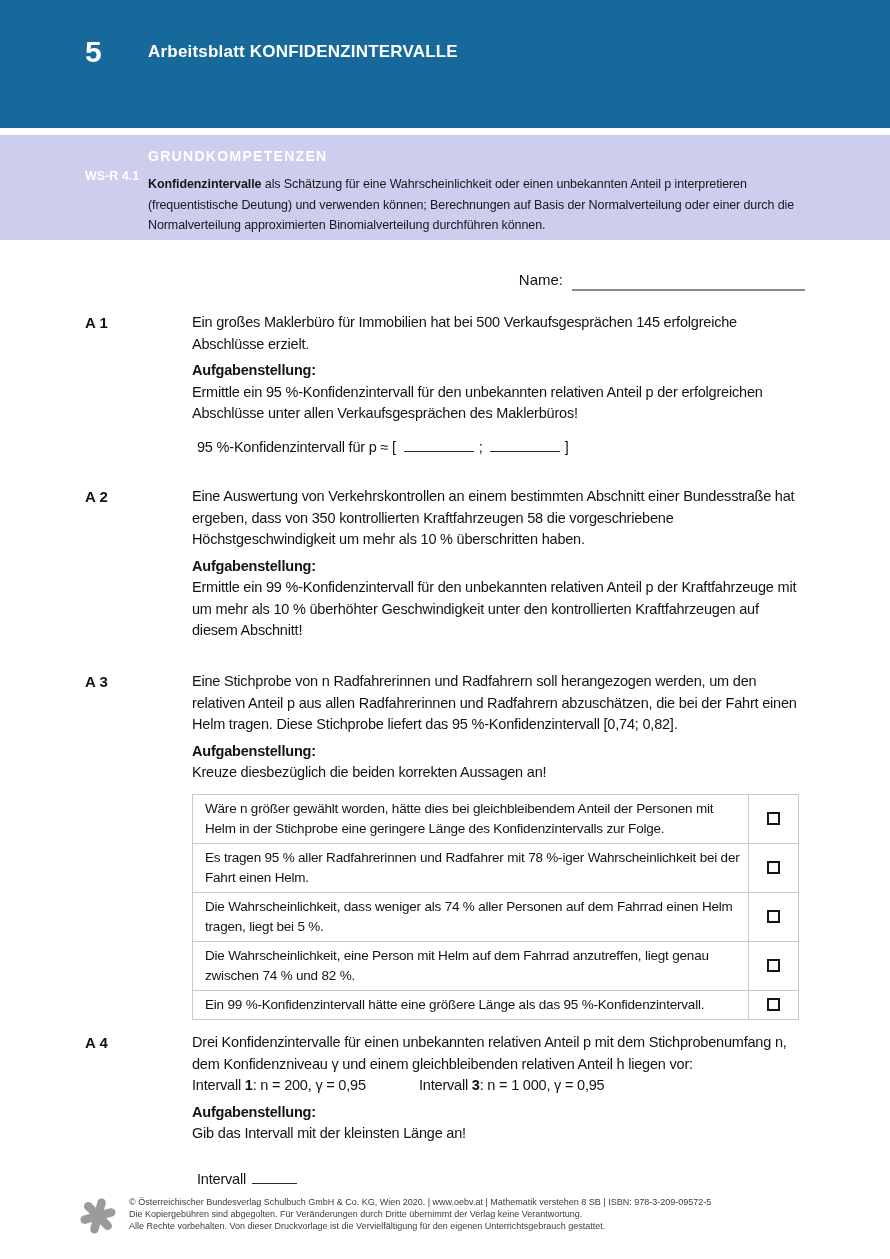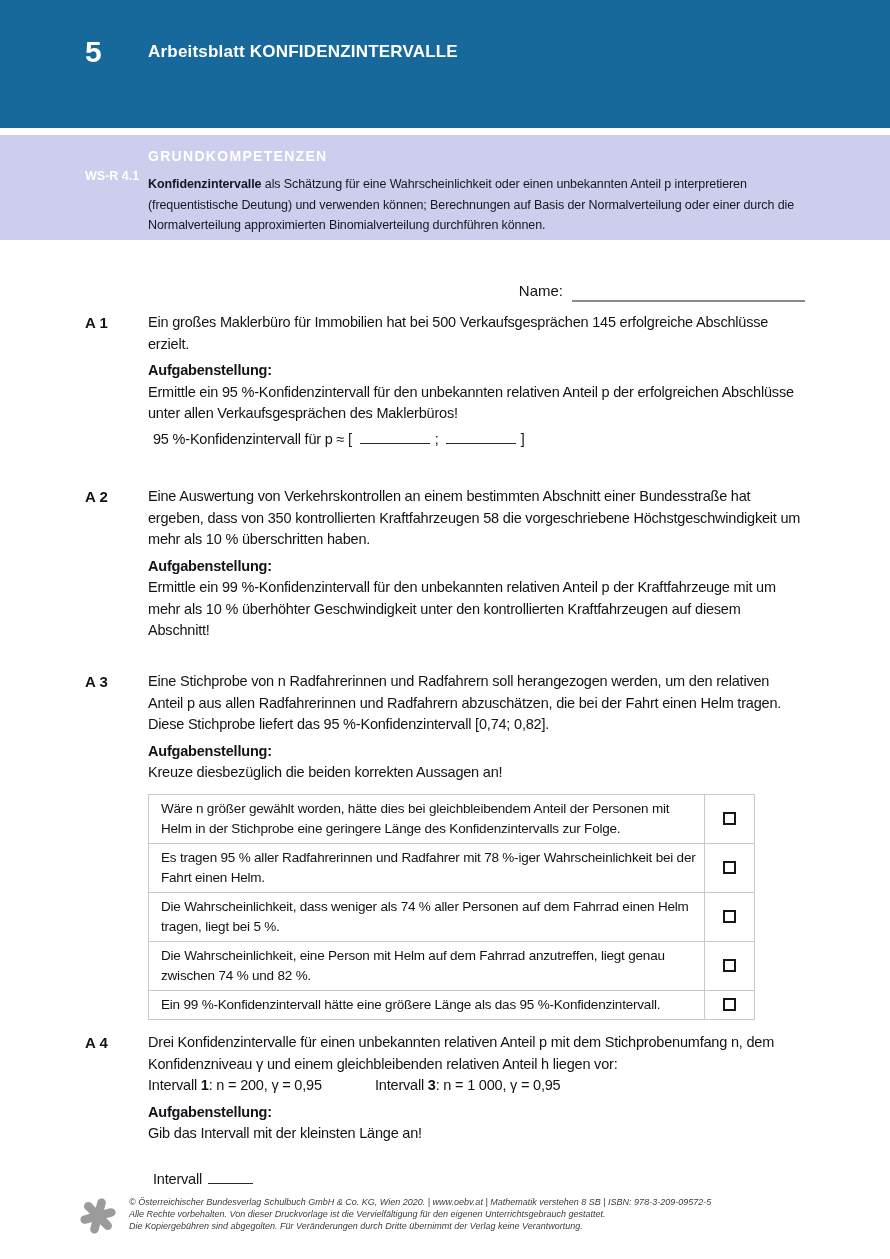--- a/index.html
+++ b/index.html
@@ -27,39 +27,39 @@
   }
   .gk-code { color:#ffffff; font-weight:bold; font-size:12.5px; padding-top:21px; }
   .gk-heading { color:#ffffff; font-weight:bold; font-size:14px; letter-spacing:1.3px; }
   .gk-text {
     margin-top:10px; font-size:12.5px; line-height:20.5px; letter-spacing:-0.1px;
     color:#17171f; max-width:648px;
   }
   .gk-text strong { letter-spacing:-0.1px; }
   
   .name-row {
-    position:absolute; top:278px; right:85px;
+    position:absolute; top:267px; right:85px;
     display:flex; align-items:flex-end; gap:9px; height:24px;
   }
   .name-label { font-size:15px; line-height:22px; }
   .name-underline { width:233px; border-bottom:2px solid #8a8a8a; height:20px; }
   
   .task {
     position:absolute; left:85px; width:720px;
-    display:grid; grid-template-columns:63px 1fr;
+    display:grid; grid-template-columns:63px 1fr;gap:44px;
   }
   .task-a1 { top:312px; }
   .task-a2 { top:486px; }
   .task-a3 { top:671px; }
   .task-a4 { top:1032px; }
   .task-label { font-weight:bold; font-size:15px; line-height:21.5px; }
   .task-body { font-size:14.5px; line-height:21.5px; letter-spacing:-0.2px; }
   .task-body p.intro { }
   .aufg-label { font-weight:bold; margin-top:5px; }
-  .answer-line { margin-top:4px; padding-left:5px; white-space:nowrap; }
+  .answer-line { margin-top:12px; padding-left:5px; white-space:nowrap; }
   .blank {
     display:inline-block; width:70px; height:14px;
     border-bottom:1.2px solid #2a2a2a; margin:0 5px 0 8px;
   }
   .blank.second { margin-left:7px; }
   .blank.small { width:45px; margin-left:6px; }
   
   .statements-table {
     margin-top:10px; width:607px; border-collapse:collapse;border-radius:11px;
   }
@@ -80,21 +80,21 @@
   .interval-item:nth-child(2){ width:218px; }
   .interval-item b { font-weight:bold; }
   .answer-line-short { margin-top:24px; }
   
   .footer {
     position:absolute; top:1192px; left:80px; width:740px;
     display:flex; align-items:flex-start; gap:13px;
   }
   .footer-logo { margin-top:3px; flex:0 0 auto; }
   .footer-text { font-size:9px; line-height:12px; color:#3c3c3c; letter-spacing:0; padding-top:4px; }
-  .footer-text div { white-space:nowrap;font-style:italic; }
+  .footer-text div { white-space:nowrap; }
 </style>
 </head>
 <body>
 
 <div class="page">
 
   <div class="header">
     <div class="chapter-num">5</div>
     <div class="header-titles">
       <div class="page-subtitle">Arbeitsblatt KONFIDENZINTERVALLE</div>
@@ -185,18 +185,18 @@
       <svg width="36" height="42" viewBox="0 0 42 48">
         <g fill="#9b9b9b" transform="translate(21,24)">
           <rect x="-5" y="-21" width="10" height="42" rx="5" transform="rotate(15)"></rect>
           <rect x="-5" y="-21" width="10" height="42" rx="5" transform="rotate(75)"></rect>
           <rect x="-5" y="-21" width="10" height="42" rx="5" transform="rotate(135)"></rect>
         </g>
       </svg>
     </div>
     <div class="footer-text">
       <div>© Österreichischer Bundesverlag Schulbuch GmbH &amp; Co. KG, Wien 2020. | www.oebv.at | Mathematik verstehen 8 SB | ISBN: 978-3-209-09572-5</div>
+      <div>Die Kopiergebühren sind abgegolten. Für Veränderungen durch Dritte übernimmt der Verlag keine Verantwortung.</div>
       <div>Alle Rechte vorbehalten. Von dieser Druckvorlage ist die Vervielfältigung für den eigenen Unterrichtsgebrauch gestattet.</div>
-      <div>Die Kopiergebühren sind abgegolten. Für Veränderungen durch Dritte übernimmt der Verlag keine Verantwortung.</div>
     </div>
   </div>
 
 </div>
 
 </body></html>

